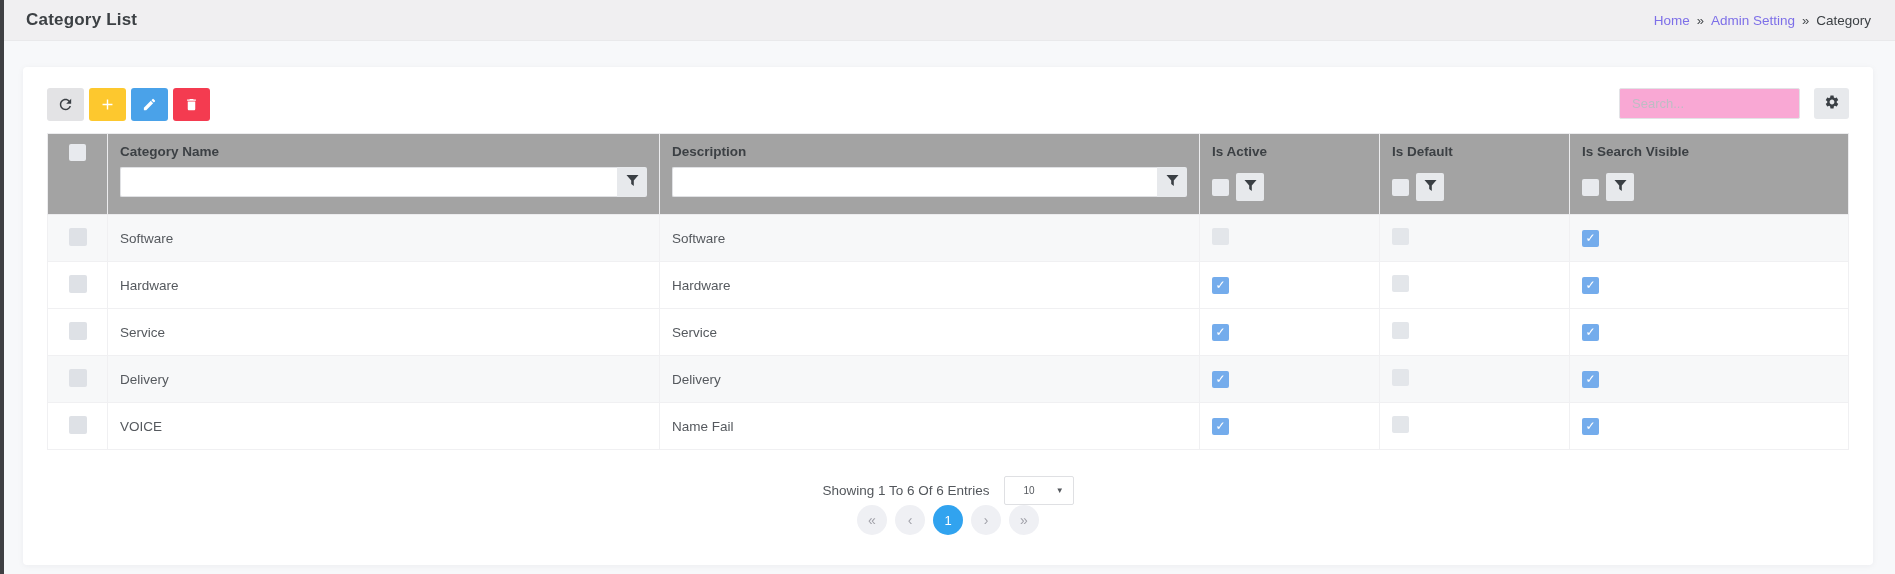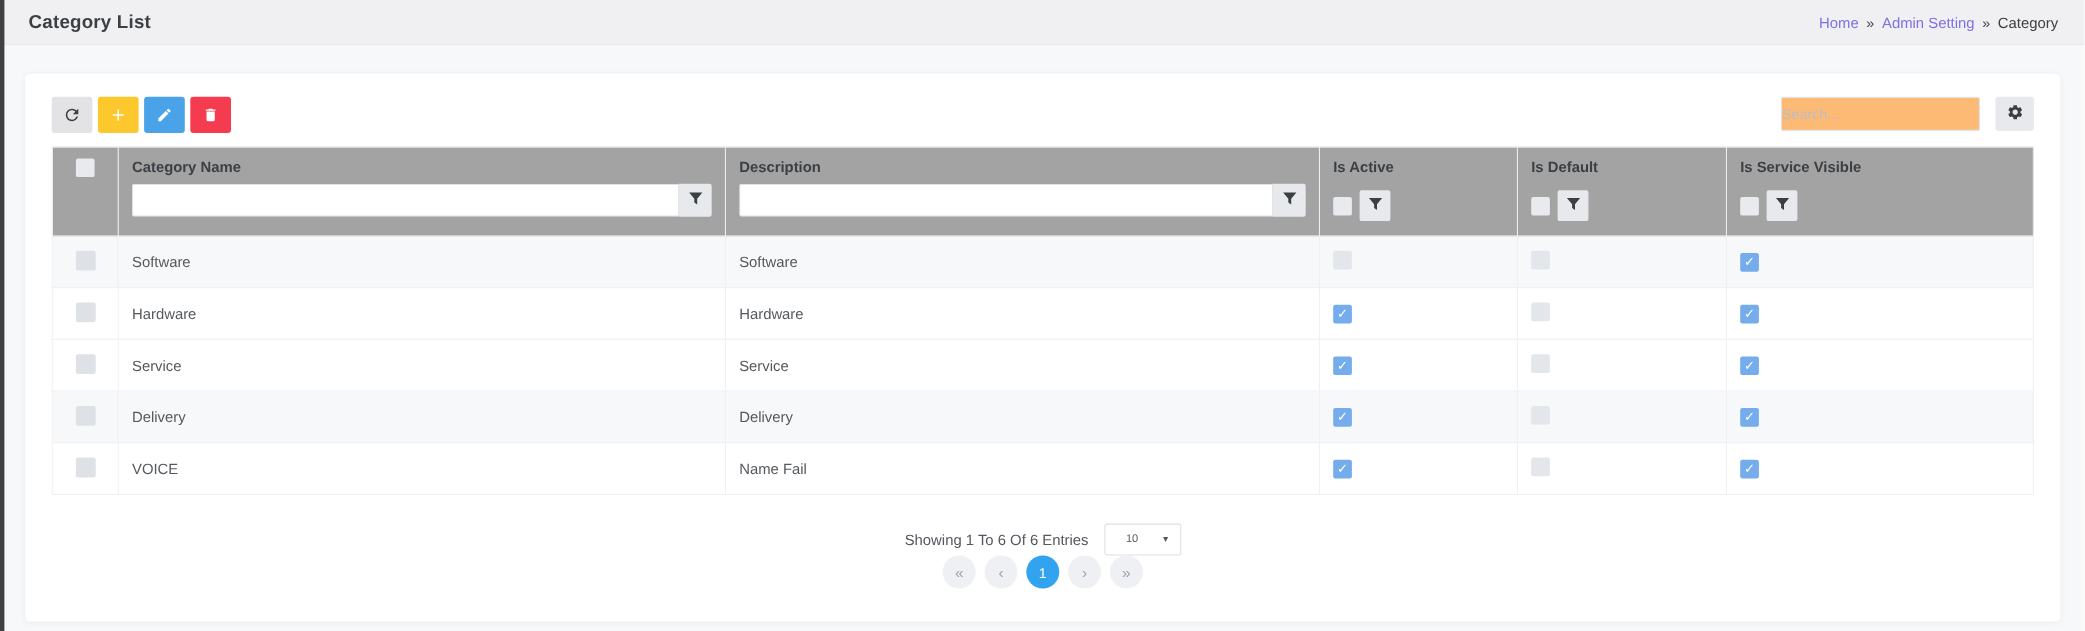--- a/index.html
+++ b/index.html
@@ -41,21 +41,21 @@
     display: flex; align-items: center; justify-content: center; cursor: pointer;
   }
   .tool-btn svg { display: block; }
   .btn-refresh { background: #e3e3e5; }
   .btn-add    { background: #fdc82e; }
   .btn-edit   { background: #4aa2e9; }
   .btn-delete { background: #f43b50; }
   .toolbar-right { display: flex; align-items: center; }
   .search-input {
     width: 181px; height: 31px; border: 1px solid #e2e3e6; border-radius: 2px;
-    padding: 0 0; font-size: 13px; color: #55595e; background: #fdba74; outline: none;
+    padding: 0 12px; font-size: 13px; color: #55595e; background: #f9a8d4; outline: none;
     font-family: "Liberation Sans", sans-serif;
   }
   .search-input::placeholder { color: #bdbdc4; }
   .settings-btn {
     width: 35px; height: 31px; margin-left: 14px; border: none; border-radius: 3px;
     background: #e7e9ec; display: flex; align-items: center; justify-content: center; cursor: pointer;
   }
   
   table { width: 100%; border-collapse: collapse; font-size: 13.5px; table-layout: fixed; }
   thead th {
@@ -229,21 +229,21 @@
               <button class="funnel-btn">
                 <span>
                   <svg width="13" height="13" viewBox="0 0 14 13">
                       <polygon fill="#3a3f44" points="0.5,0.5 13.5,0.5 8.4,6.6 8.4,12.4 5.6,10.4 5.6,6.6"></polygon>
                     </svg>
                 </span>
               </button>
             </div>
           </th>
           <th>
-            <span class="col-label">Is Service Visible</span>
+            <span class="col-label">Is Search Visible</span>
             <div class="bool-filter">
               <span class="cbx hdr"></span>
               <button class="funnel-btn">
                 <span>
                   <svg width="13" height="13" viewBox="0 0 14 13">
                       <polygon fill="#3a3f44" points="0.5,0.5 13.5,0.5 8.4,6.6 8.4,12.4 5.6,10.4 5.6,6.6"></polygon>
                     </svg>
                 </span>
               </button>
             </div>

